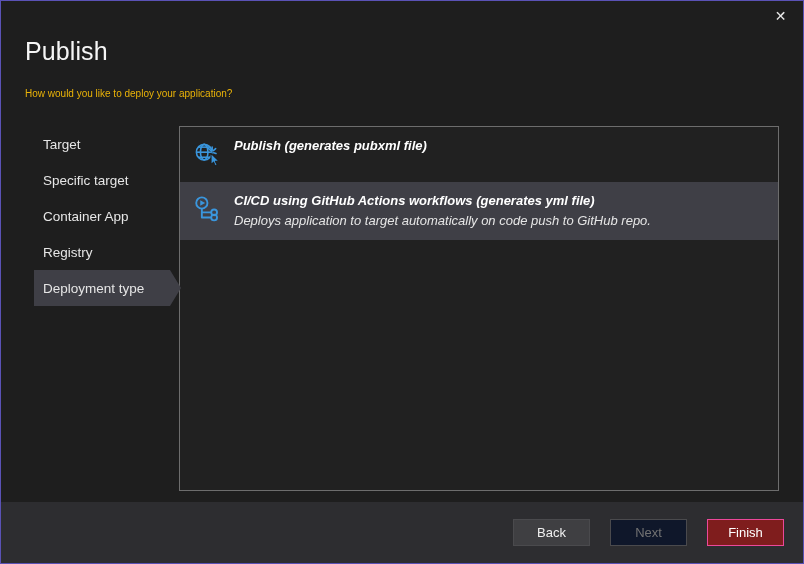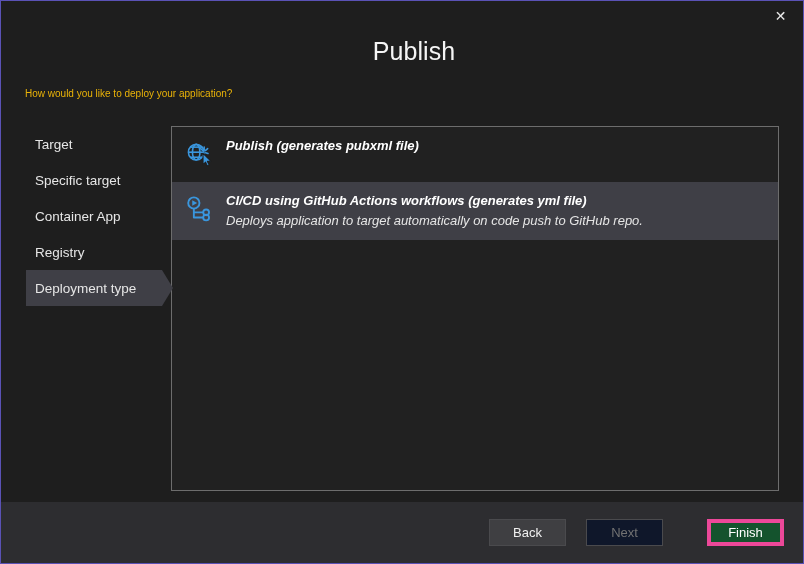--- a/index.html
+++ b/index.html
@@ -53,21 +53,20 @@
   .header {
     flex: 0 0 auto;
     padding: 2px 0 0 24px;
   }
   .header .title {
     font-size: 25px;
     font-weight: 300;
     color: #f5f5f5;
     letter-spacing: 0.1px;
     line-height: 34px;
-    text-align: center;
   }
   .header .subtitle {
     font-size: 10px;
     font-weight: 400;
     color: #eab308;
     line-height: 22px;
     margin-top: 15px;
   }
 
   
@@ -76,20 +75,21 @@
     display: flex;
     position: relative;
     padding-top: 21px;
   }
 
   
   .sidebar {
     flex: 0 0 170px;
     padding-left: 25px;
     padding-top: 0;
+    margin-left: 8px;
   }
   .nav-item {
     position: relative;
     height: 36px;
     display: flex;
     align-items: center;
     padding-left: 9px;
     font-size: 13.5px;
     color: #e6e6e6;
     cursor: pointer;
@@ -185,24 +185,23 @@
     cursor: pointer;
     user-select: none;
   }
   .btn.disabled {
     color: #727272;
     background: #0f172a;
     border: 1px solid #4a4a4d;
     cursor: default;
   }
   .btn.primary {
-    background: #14532d;
-    border: 4px solid #ec4899;
+    background: #7f1d1d;
+    border: 1px solid #ec4899;
     color: #ffffff;
-    margin-left: 24px;
   }
 </style>
 </head>
 <body>
 
 <div id="dialog">
 
   <div class="titlebar">
     <div class="close-btn">✕</div>
   </div>

